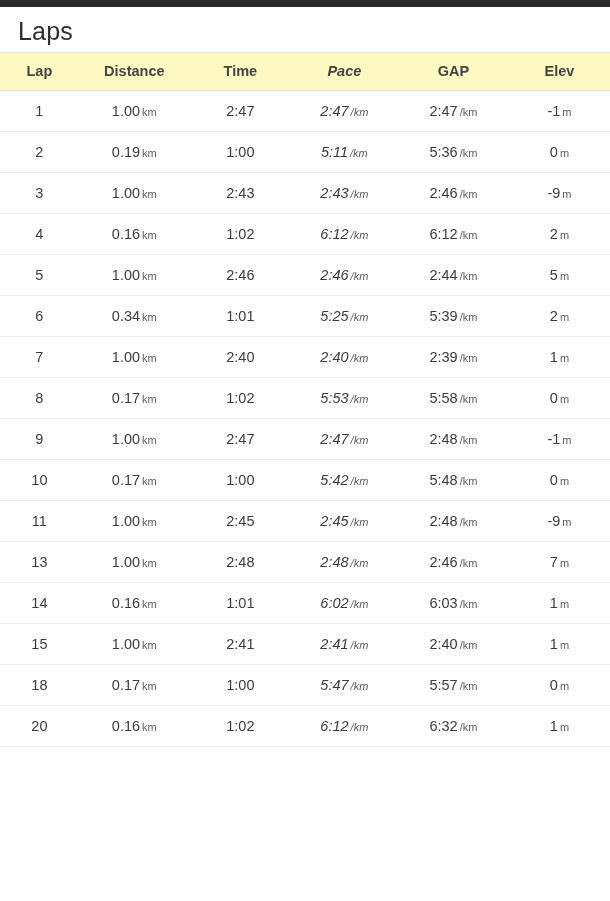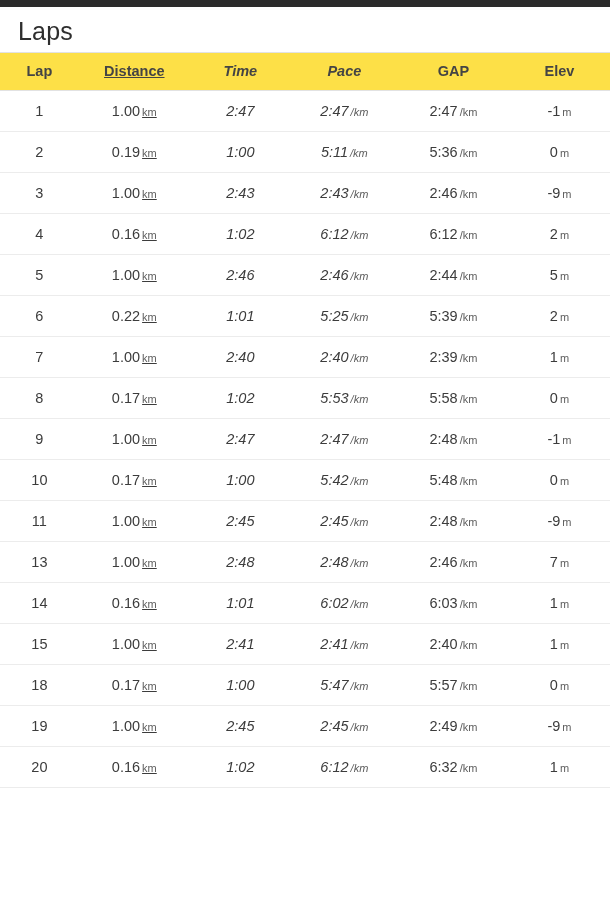--- a/index.html
+++ b/index.html
@@ -33,33 +33,33 @@
     border-collapse: collapse;
     table-layout: fixed;
   }
   thead th {
     font-size: 14.5px;
     font-weight: bold;
     color: #444444;
     padding: 10px 0 11px 0;
     border-bottom: 1px solid #e2e2e2;
     border-top: 1px solid #e2e2e2;
-    background: #fde047;
+    background: #fef9c3;
   }
   tbody td {
     font-size: 14.5px;
     color: #3c3c3c;
     padding: 12px 0 12px 0;
     border-bottom: 1px solid #ececec;
     text-align: center;
     white-space: nowrap;
   }
   .col-lap    { width: 78px; }
-  .col-dist   { width: 110px; text-decoration: underline; }
-  .col-time   { width: 100px; font-style: italic; }
+  .col-dist   { width: 110px; }
+  .col-time   { width: 100px; }
   .col-pace   { width: 106px; font-style: italic; }
   .col-gap    { width: 110px; }
   .col-elev   { width: 100px; }
   .unit {
     font-size: 11px;
     color: #5d5d5d;
     padding-left: 2px;
   }
   .val { display: inline-block; }
   thead th.col-lap { text-align: center; }
@@ -120,21 +120,21 @@
         <tr>
           <td class="col-lap"><span class="val">5</span></td>
           <td class="col-dist"><span class="val">1.00</span><span class="unit">km</span></td>
           <td class="col-time"><span class="val">2:46</span></td>
           <td class="col-pace"><span class="val">2:46</span><span class="unit">/km</span></td>
           <td class="col-gap"><span class="val">2:44</span><span class="unit">/km</span></td>
           <td class="col-elev"><span class="val">5</span><span class="unit">m</span></td>
         </tr>
         <tr>
           <td class="col-lap"><span class="val">6</span></td>
-          <td class="col-dist"><span class="val">0.22</span><span class="unit">km</span></td>
+          <td class="col-dist"><span class="val">0.34</span><span class="unit">km</span></td>
           <td class="col-time"><span class="val">1:01</span></td>
           <td class="col-pace"><span class="val">5:25</span><span class="unit">/km</span></td>
           <td class="col-gap"><span class="val">5:39</span><span class="unit">/km</span></td>
           <td class="col-elev"><span class="val">2</span><span class="unit">m</span></td>
         </tr>
         <tr>
           <td class="col-lap"><span class="val">7</span></td>
           <td class="col-dist"><span class="val">1.00</span><span class="unit">km</span></td>
           <td class="col-time"><span class="val">2:40</span></td>
           <td class="col-pace"><span class="val">2:40</span><span class="unit">/km</span></td>
@@ -199,28 +199,20 @@
         </tr>
         <tr>
           <td class="col-lap"><span class="val">18</span></td>
           <td class="col-dist"><span class="val">0.17</span><span class="unit">km</span></td>
           <td class="col-time"><span class="val">1:00</span></td>
           <td class="col-pace"><span class="val">5:47</span><span class="unit">/km</span></td>
           <td class="col-gap"><span class="val">5:57</span><span class="unit">/km</span></td>
           <td class="col-elev"><span class="val">0</span><span class="unit">m</span></td>
         </tr>
         <tr>
-          <td class="col-lap"><span class="val">19</span></td>
-          <td class="col-dist"><span class="val">1.00</span><span class="unit">km</span></td>
-          <td class="col-time"><span class="val">2:45</span></td>
-          <td class="col-pace"><span class="val">2:45</span><span class="unit">/km</span></td>
-          <td class="col-gap"><span class="val">2:49</span><span class="unit">/km</span></td>
-          <td class="col-elev"><span class="val">-9</span><span class="unit">m</span></td>
-        </tr>
-        <tr>
           <td class="col-lap"><span class="val">20</span></td>
           <td class="col-dist"><span class="val">0.16</span><span class="unit">km</span></td>
           <td class="col-time"><span class="val">1:02</span></td>
           <td class="col-pace"><span class="val">6:12</span><span class="unit">/km</span></td>
           <td class="col-gap"><span class="val">6:32</span><span class="unit">/km</span></td>
           <td class="col-elev"><span class="val">1</span><span class="unit">m</span></td>
         </tr>
       </tbody>
   </table>
 

